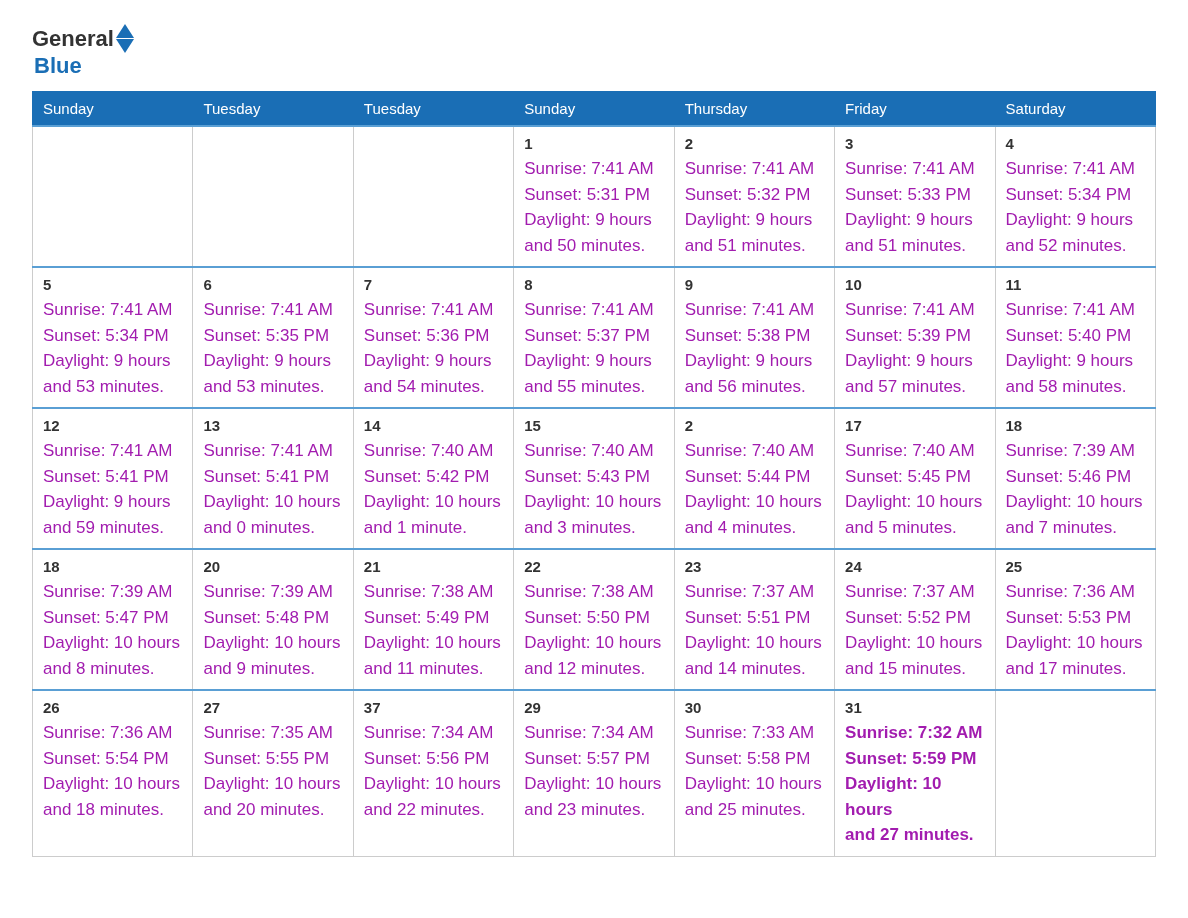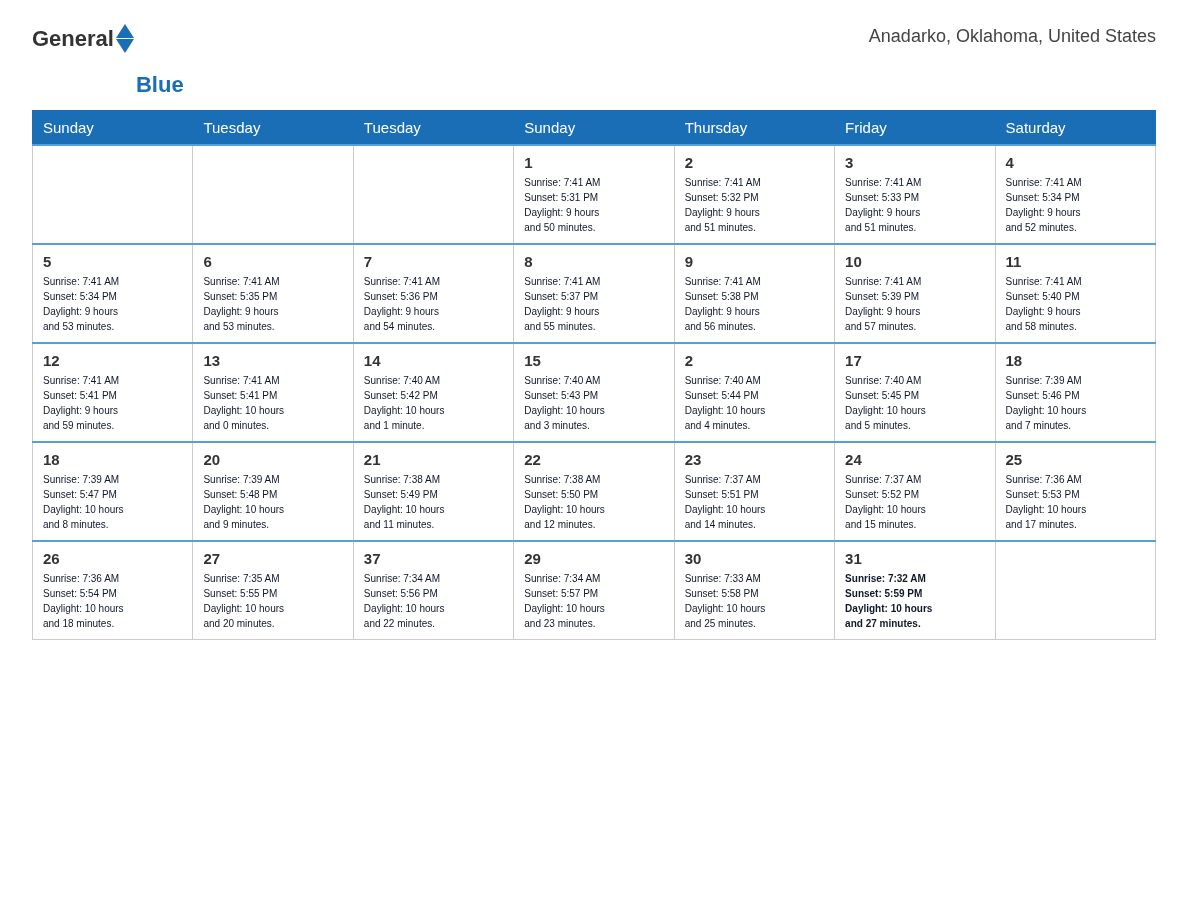--- a/index.html
+++ b/index.html
@@ -68,49 +68,48 @@
       color: #333;
     }
     .day-number {
       font-size: 15px;
       font-weight: bold;
       display: block;
       margin-bottom: 4px;
       color: #333;
     }
     .day-info {
-      font-size: 10px;
-      color: #0f172a;
+      font-size: 17px;
+      color: #a21caf;
       line-height: 1.5;
     }
     .empty-cell {
       background: #fff;
     }
     tr.week-row td {
       border-top: 2px solid #5a9fd4;
     }
   </style>
 </head>
 <body>
 
 <div class="header">
   <div class="logo">
-    <div style="display:flex; flex-direction:row; align-items:flex-start;">
+    <div style="display:flex; flex-direction:column; align-items:flex-start;">
       <div style="display:flex; align-items:center;">
         <span class="logo-text-general">General</span>
         <div style="display:flex; flex-direction:column; align-items:center; margin-left:2px;">
           <div style="width:0;height:0;border-left:9px solid transparent;border-right:9px solid transparent;border-bottom:14px solid #1a6eb5; margin-bottom:1px;"></div>
           <div style="width:0;height:0;border-left:9px solid transparent;border-right:9px solid transparent;border-top:14px solid #1a6eb5;"></div>
         </div>
       </div>
-      <span class="logo-text-blue" style="margin-left:2px;margin-top:48px;">Blue</span>
+      <span class="logo-text-blue" style="margin-left:2px;">Blue</span>
     </div>
   </div>
   <div class="title-block">
-    <div class="location-title">Anadarko, Oklahoma, United States</div>
   </div>
 </div>
 
 <table class="calendar">
   <thead>
     <tr>
       <th>Sunday</th>
       <th>Tuesday</th>
       <th>Tuesday</th>
       <th>Sunday</th>

